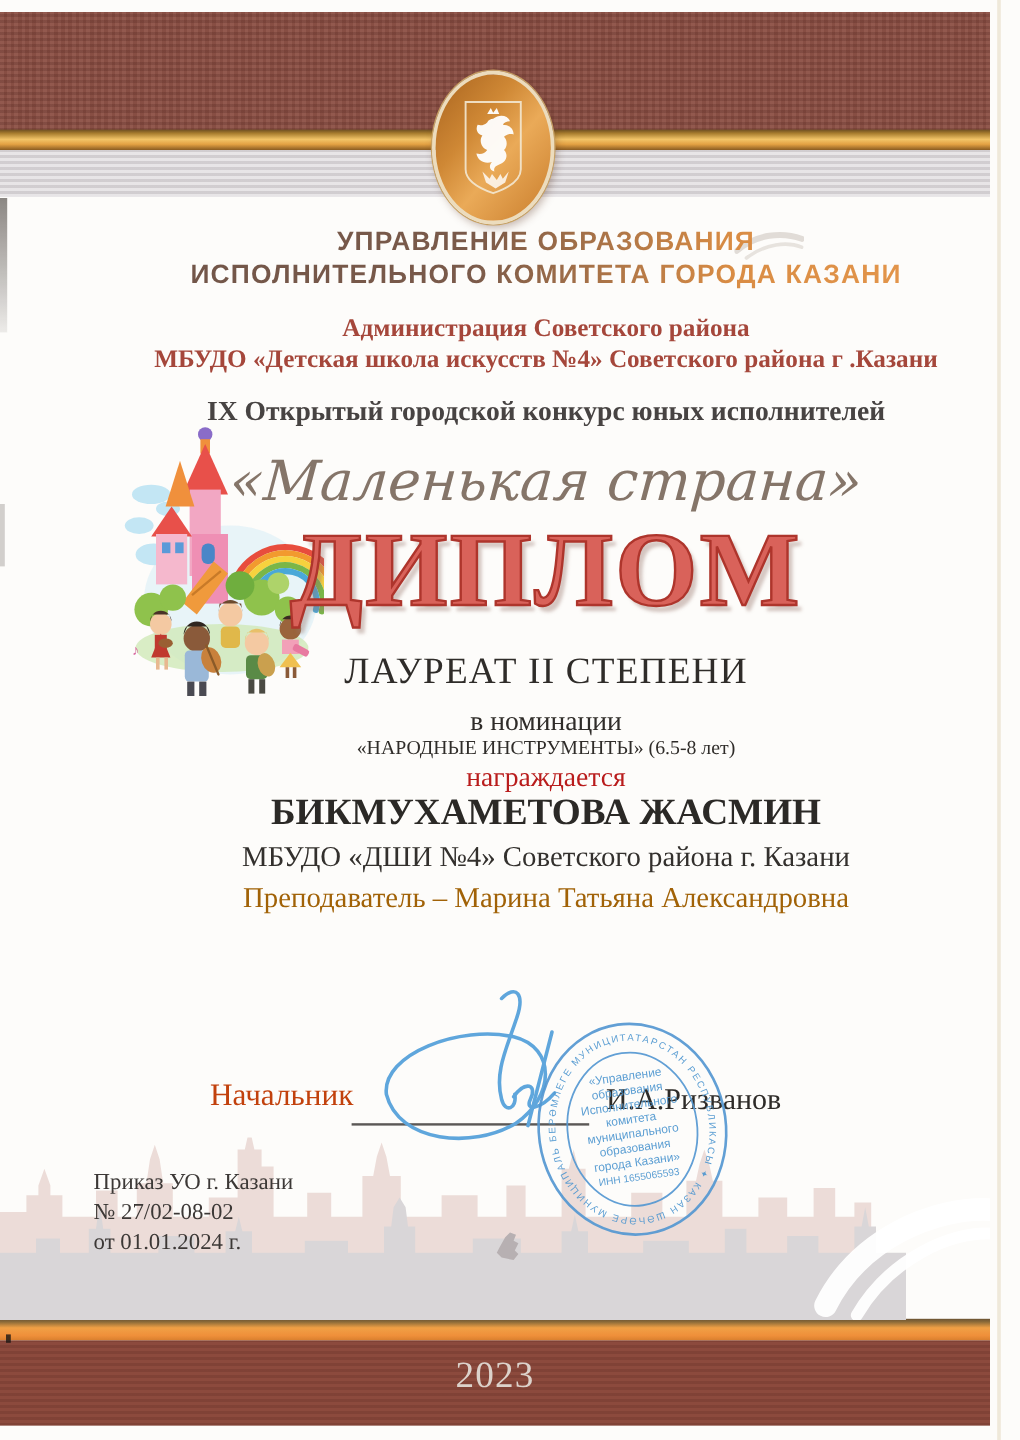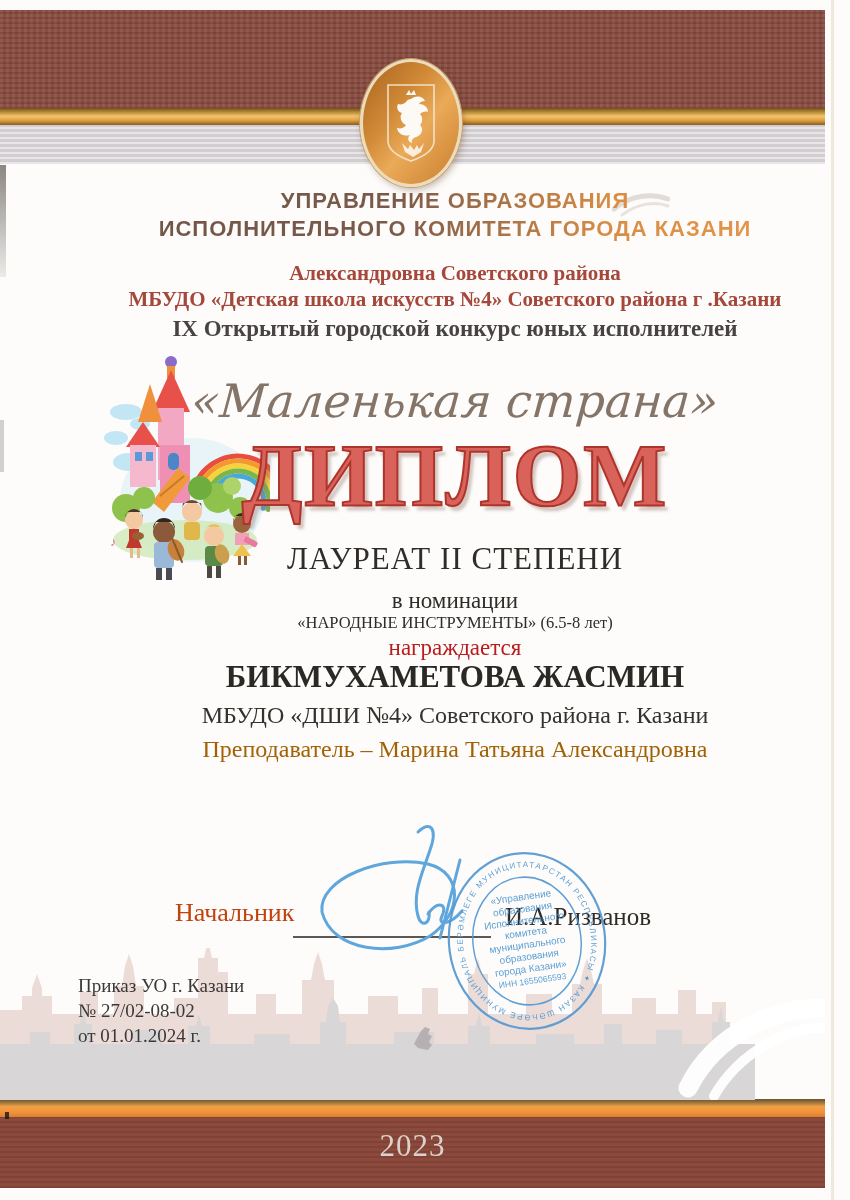--- a/index.html
+++ b/index.html
@@ -29,21 +29,21 @@
   
   .cline{left:70px;width:770px;text-align:center;}
   .org{font-family:"Liberation Sans",sans-serif;font-weight:bold;font-size:22px;letter-spacing:1px;
     color:#7a5a4a;background:linear-gradient(90deg,#6f5448 0%,#7a5a4a 42%,#d98c44 70%,#e89a4e 100%);
     -webkit-background-clip:text;background-clip:text;-webkit-text-fill-color:transparent;}
   #org-line1{top:188px;}
   #org-line2{top:216px;}
   .issuer{font-size:21px;font-weight:600;color:#a5473b;}
   #issuer-line1{top:261px;}
   #issuer-line2{top:287px;}
-  #contest-title{top:316px;font-size:23px;font-weight:bold;color:#474342;}
+  #contest-title{top:330px;font-size:23px;font-weight:bold;color:#474342;}
   #contest-name{top:374px;font-size:46px;font-style:italic;color:#857569;
     font-family:"DejaVu Serif",serif;transform:skewX(-4deg);}
   #doc-title{top:430px;font-size:88px;font-weight:bold;letter-spacing:2px;color:#d9625a;
     -webkit-text-stroke:2px #ae352c;text-shadow:4px 5px 3px rgba(150,115,105,.4);line-height:1.05;}
   #award-grade{top:541px;font-size:31px;font-weight:normal;color:#2f2c29;letter-spacing:1px;}
   #nomination-label{top:588px;font-size:23px;color:#2f2c29;}
   #nomination{top:613px;font-size:16.5px;color:#2f2c29;}
   #awarded-label{top:635px;font-size:23px;color:#b91c1c;}
   #recipient{top:659px;font-size:31px;font-weight:bold;color:#2b2926;}
   #school{top:702px;font-size:24px;color:#33302d;}
@@ -101,21 +101,21 @@
   </div>
 
   <svg id="header-swoosh" class="abs" width="58" height="28" viewBox="0 0 58 28">
     <path d="M2,18 C18,4 40,2 56,8" stroke="#cbc3bb" stroke-width="5" fill="none" stroke-linecap="round"></path>
     <path d="M10,24 C26,12 44,10 56,15" stroke="#d6cfc8" stroke-width="3" fill="none" stroke-linecap="round"></path>
   </svg>
 
   <div id="org-line1" class="abs cline org">УПРАВЛЕНИЕ ОБРАЗОВАНИЯ</div>
   <div id="org-line2" class="abs cline org">ИСПОЛНИТЕЛЬНОГО КОМИТЕТА ГОРОДА КАЗАНИ</div>
 
-  <div id="issuer-line1" class="abs cline issuer">Александровна Советского района</div>
+  <div id="issuer-line1" class="abs cline issuer">Администрация Советского района</div>
   <div id="issuer-line2" class="abs cline issuer">МБУДО «Детская школа искусств №4» Советского района г .Казани</div>
 
   <div id="contest-title" class="abs cline">IX Открытый городской конкурс юных исполнителей</div>
   <div id="contest-name" class="abs cline">«Маленькая страна»</div>
 
   <svg class="abs" style="top:350px;left:100px;" width="170" height="230" viewBox="0 0 170 230">
     <ellipse cx="92" cy="150" rx="72" ry="62" fill="#ddf0f8" opacity=".65"></ellipse>
 
     <g fill="#c3e6f4">
       <ellipse cx="26" cy="62" rx="16" ry="8"></ellipse>

